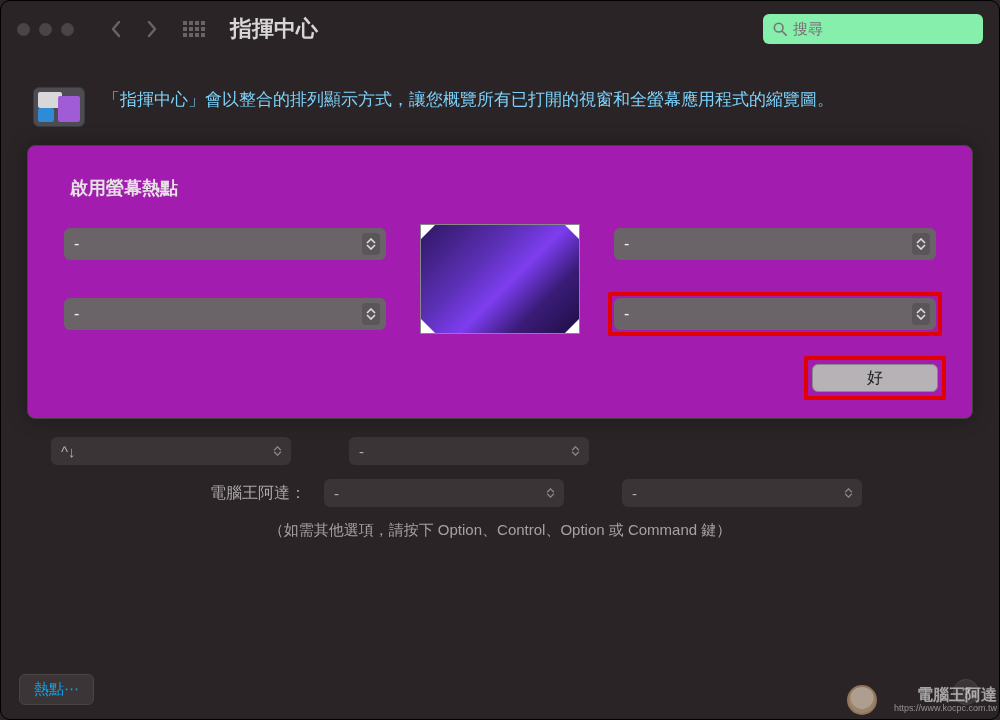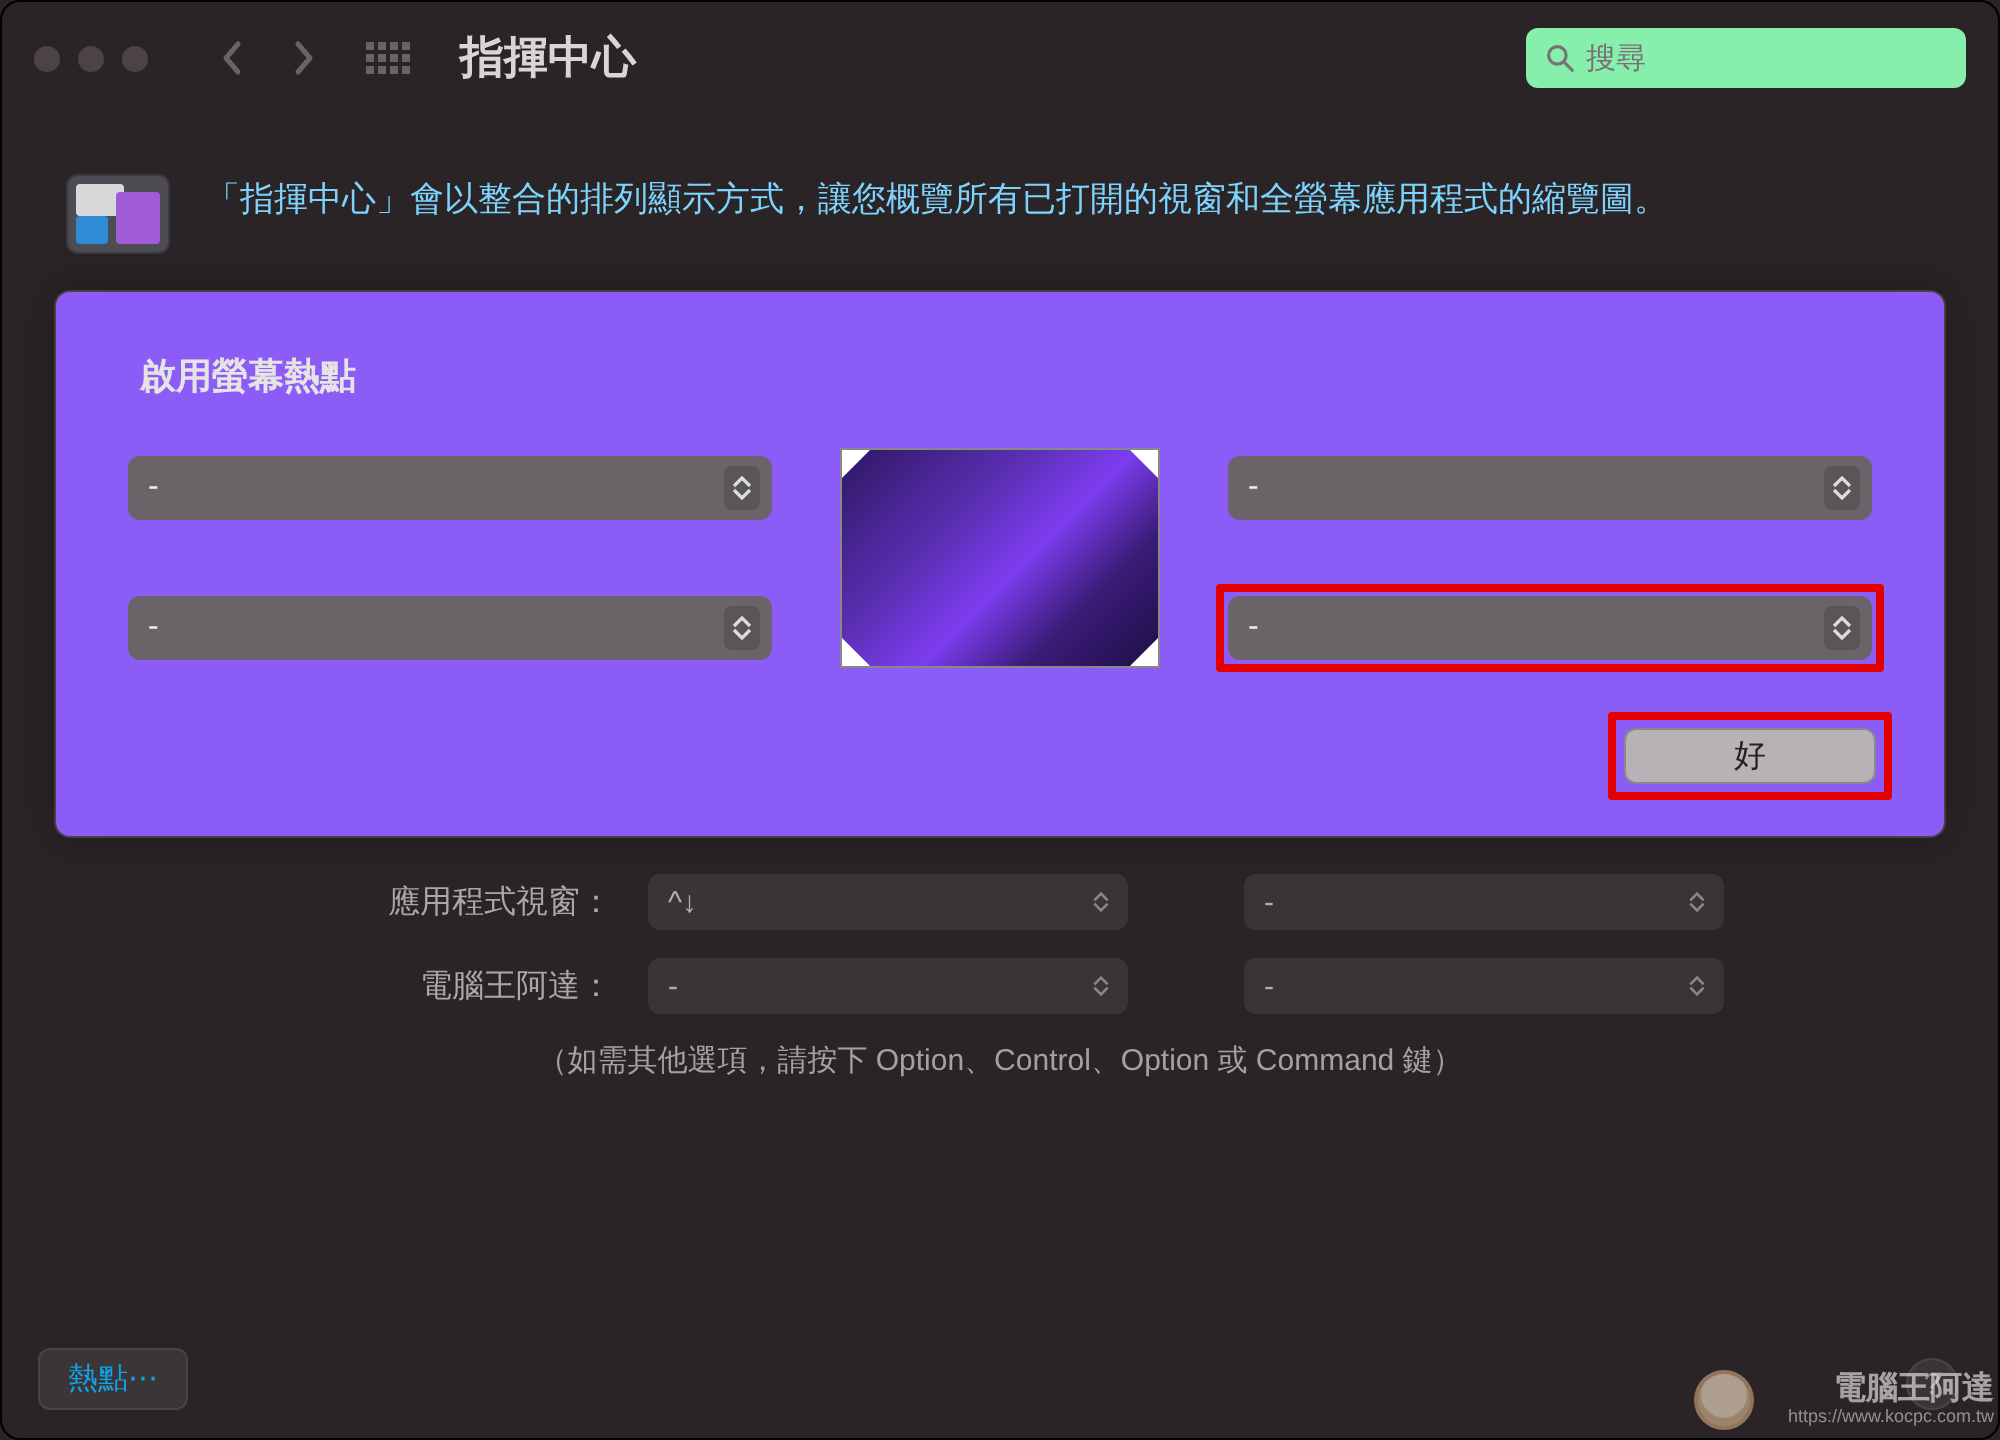--- a/index.html
+++ b/index.html
@@ -74,21 +74,21 @@
     position: relative; flex-shrink:0; border:1px solid #3a3a40;
   }
   .mc-icon .w1 { position:absolute; left:4px; top:4px; width:24px; height:16px; background:#d8d8d8; border-radius:2px;}
   .mc-icon .w2 { position:absolute; left:4px; bottom:4px; width:16px; height:14px; background:#2f8bd6; border-radius:2px;}
   .mc-icon .w3 { position:absolute; right:4px; bottom:4px; width:22px; height:26px; background:#a05cd6; border-radius:2px;}
   .desc-text { font-size: 17px; color:#7dd3fc; line-height:1.55;}
 
   
   .modal-panel {
     margin: 0 6px;
-    background: #8b5cf6;
+    background: #a21caf;
     border: 1px solid #47403f;
     border-radius: 8px;
     padding: 26px 30px 22px 30px;
     box-shadow: 0 0 20px rgba(0,0,0,0.3);
   }
   .modal-title { font-size: 18px; font-weight:600; color:#e6e3e4; margin: 4px 0 24px 12px; }
 
   .corner-grid {
     display: grid;
     grid-template-columns: 1fr auto 1fr;
@@ -349,21 +349,20 @@
           <div class="ok-btn">
             <span>好</span>
           </div>
           <div class="highlight-border"></div>
         </div>
       </div>
     </div>
 
     <div class="lower">
       <div class="lower-row">
-        <div class="lower-label">應用程式視窗：</div>
         <div class="dim-select">
           <span>^↓</span>
           <div class="stepper">
             <svg width="9" height="5" viewBox="0 0 10 6">
                 <polyline points="1,5 5,1 9,5" fill="none" stroke="currentColor" stroke-width="1.6"></polyline>
               </svg>
             <svg width="9" height="5" viewBox="0 0 10 6">
                 <polyline points="1,1 5,5 9,1" fill="none" stroke="currentColor" stroke-width="1.6"></polyline>
               </svg>
           </div>

